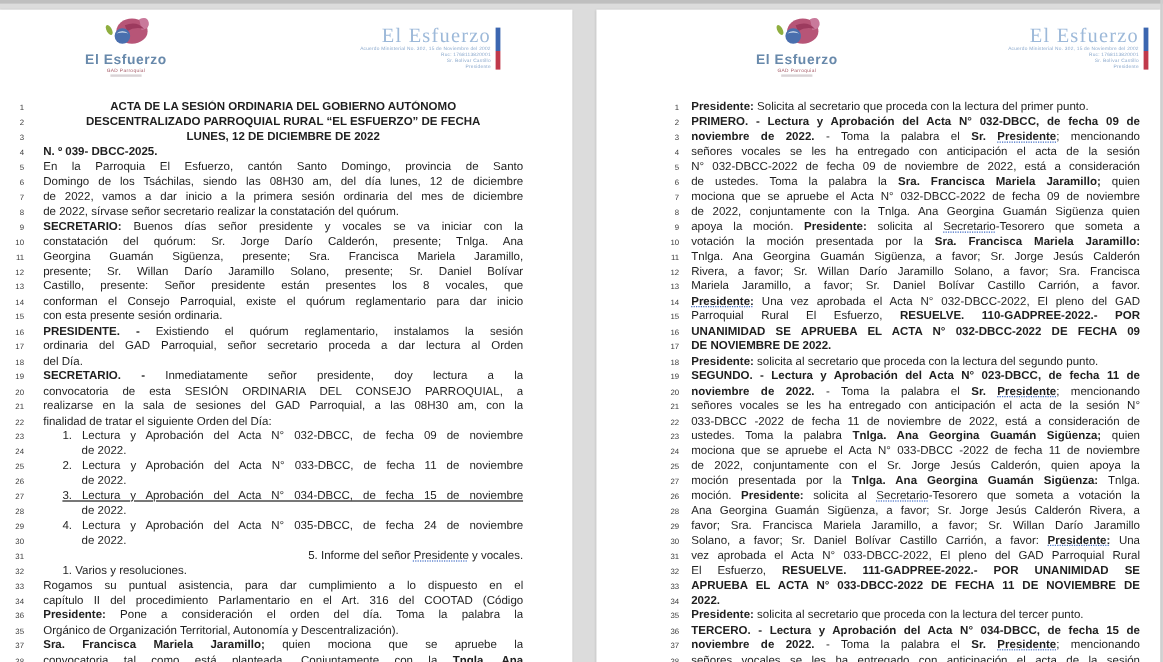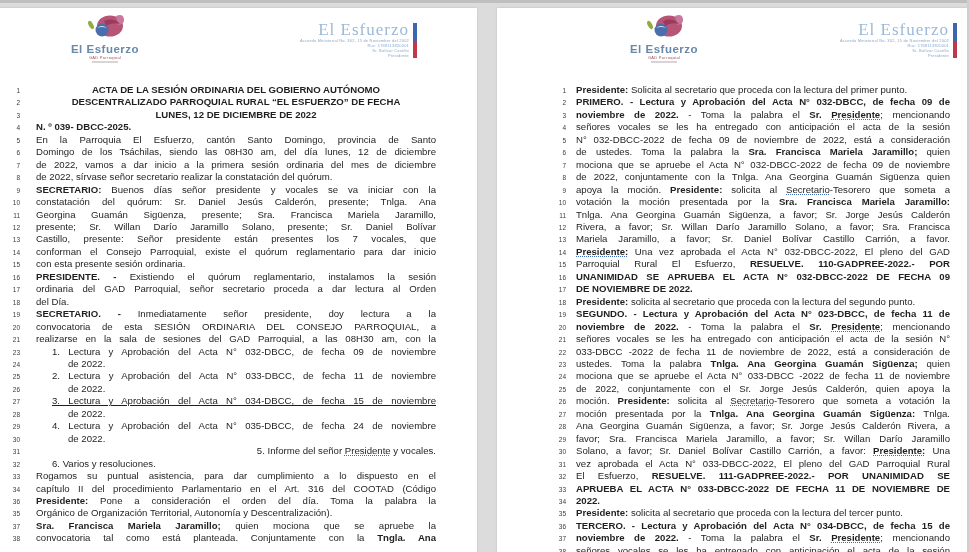--- a/index.html
+++ b/index.html
@@ -110,33 +110,33 @@
         <div class="line">
           <span class="num">8</span>
           <div class="txt"><span class="">de 2022, sírvase señor secretario realizar la constatación del quórum.</span></div>
         </div>
         <div class="line j">
           <span class="num">9</span>
           <div class="txt"><span class="b">SECRETARIO:</span><span class=""> Buenos días señor presidente y vocales se va iniciar con la</span></div>
         </div>
         <div class="line j">
           <span class="num">10</span>
-          <div class="txt"><span class="">constatación del quórum: Sr. Daniel Jesús Calderón, presente; Tnlga. Ana</span></div>
+          <div class="txt"><span class="">constatación del quórum: Sr. Jorge Darío Calderón, presente; Tnlga. Ana</span></div>
         </div>
         <div class="line j">
           <span class="num">11</span>
           <div class="txt"><span class="">Georgina Guamán Sigüenza, presente; Sra. Francisca Mariela Jaramillo,</span></div>
         </div>
         <div class="line j">
           <span class="num">12</span>
           <div class="txt"><span class="">presente; Sr. Willan Darío Jaramillo Solano, presente; Sr. Daniel Bolívar</span></div>
         </div>
         <div class="line j">
           <span class="num">13</span>
-          <div class="txt"><span class="">Castillo, presente: Señor presidente están presentes los 7 vocales, que</span></div>
+          <div class="txt"><span class="">Castillo, presente: Señor presidente están presentes los 8 vocales, que</span></div>
         </div>
         <div class="line j">
           <span class="num">14</span>
           <div class="txt"><span class="">conforman el Consejo Parroquial, existe el quórum reglamentario para dar inicio</span></div>
         </div>
         <div class="line">
           <span class="num">15</span>
           <div class="txt"><span class="">con esta presente sesión ordinaria.</span></div>
         </div>
         <div class="line j">
@@ -156,20 +156,24 @@
           <div class="txt"><span class="b">SECRETARIO. -</span><span class=""> Inmediatamente señor presidente, doy lectura a la</span></div>
         </div>
         <div class="line j">
           <span class="num">20</span>
           <div class="txt"><span class="">convocatoria de esta SESIÓN ORDINARIA DEL CONSEJO PARROQUIAL, a</span></div>
         </div>
         <div class="line j">
           <span class="num">21</span>
           <div class="txt"><span class="">realizarse en la sala de sesiones del GAD Parroquial, a las 08H30 am, con la</span></div>
         </div>
+        <div class="line">
+          <span class="num">22</span>
+          <div class="txt"><span class="">finalidad de tratar el siguiente Orden del Día:</span></div>
+        </div>
         <div class="line j">
           <span class="num">23</span>
           <div class="txt" style="padding-left: 16px;"><span class="">1.  Lectura y Aprobación del Acta N° 032-DBCC, de fecha 09 de noviembre</span></div>
         </div>
         <div class="line">
           <span class="num">24</span>
           <div class="txt" style="padding-left: 32px;"><span class="">de 2022.</span></div>
         </div>
         <div class="line j">
           <span class="num">25</span>
@@ -194,21 +198,21 @@
         <div class="line">
           <span class="num">30</span>
           <div class="txt" style="padding-left: 32px;"><span class="">de 2022.</span></div>
         </div>
         <div class="line">
           <span class="num">31</span>
           <div class="txt" style="padding-left: 16px; text-align: right;"><span class="">5.  Informe del señor </span><span class="u">Presidente</span><span class=""> y vocales.</span></div>
         </div>
         <div class="line">
           <span class="num">32</span>
-          <div class="txt" style="padding-left: 16px;"><span class="">6.  Varios y resoluciones.</span></div>
+          <div class="txt" style="padding-left: 16px;"><span class="">1.  Varios y resoluciones.</span></div>
         </div>
         <div class="line j">
           <span class="num">33</span>
           <div class="txt"><span class="">Rogamos su puntual asistencia, para dar cumplimiento a lo dispuesto en el</span></div>
         </div>
         <div class="line j">
           <span class="num">34</span>
           <div class="txt"><span class="">capítulo II del procedimiento Parlamentario en el Art. 316 del COOTAD (Código</span></div>
         </div>
         <div class="line j">
@@ -351,28 +355,28 @@
         </div>
         <div class="line j">
           <span class="num">24</span>
           <div class="txt"><span class="">mociona que se apruebe el Acta N° 033-DBCC -2022 de fecha 11 de noviembre</span></div>
         </div>
         <div class="line j">
           <span class="num">25</span>
           <div class="txt"><span class="">de 2022, conjuntamente con el Sr. Jorge Jesús Calderón, quien apoya la</span></div>
         </div>
         <div class="line j">
+          <span class="num">27</span>
+          <div class="txt"><span class="">moción presentada por la </span><span class="b">Tnlga. Ana Georgina Guamán Sigüenza:</span><span class=""> Tnlga.</span></div>
+        </div>
+        <div class="line j">
           <span class="num">26</span>
           <div class="txt"><span class="">moción. </span><span class="b">Presidente:</span><span class=""> solicita al </span><span class="u">Secretario</span><span class="">-Tesorero que someta a votación la</span></div>
         </div>
         <div class="line j">
-          <span class="num">27</span>
-          <div class="txt"><span class="">moción presentada por la </span><span class="b">Tnlga. Ana Georgina Guamán Sigüenza:</span><span class=""> Tnlga.</span></div>
-        </div>
-        <div class="line j">
           <span class="num">28</span>
           <div class="txt"><span class="">Ana Georgina Guamán Sigüenza, a favor; Sr. Jorge Jesús Calderón Rivera, a</span></div>
         </div>
         <div class="line j">
           <span class="num">29</span>
           <div class="txt"><span class="">favor; Sra. Francisca Mariela Jaramillo, a favor; Sr. Willan Darío Jaramillo</span></div>
         </div>
         <div class="line j">
           <span class="num">30</span>
           <div class="txt"><span class="">Solano, a favor; Sr. Daniel Bolívar Castillo Carrión, a favor: </span><span class="b u">Presidente:</span><span class=""> Una</span></div>

